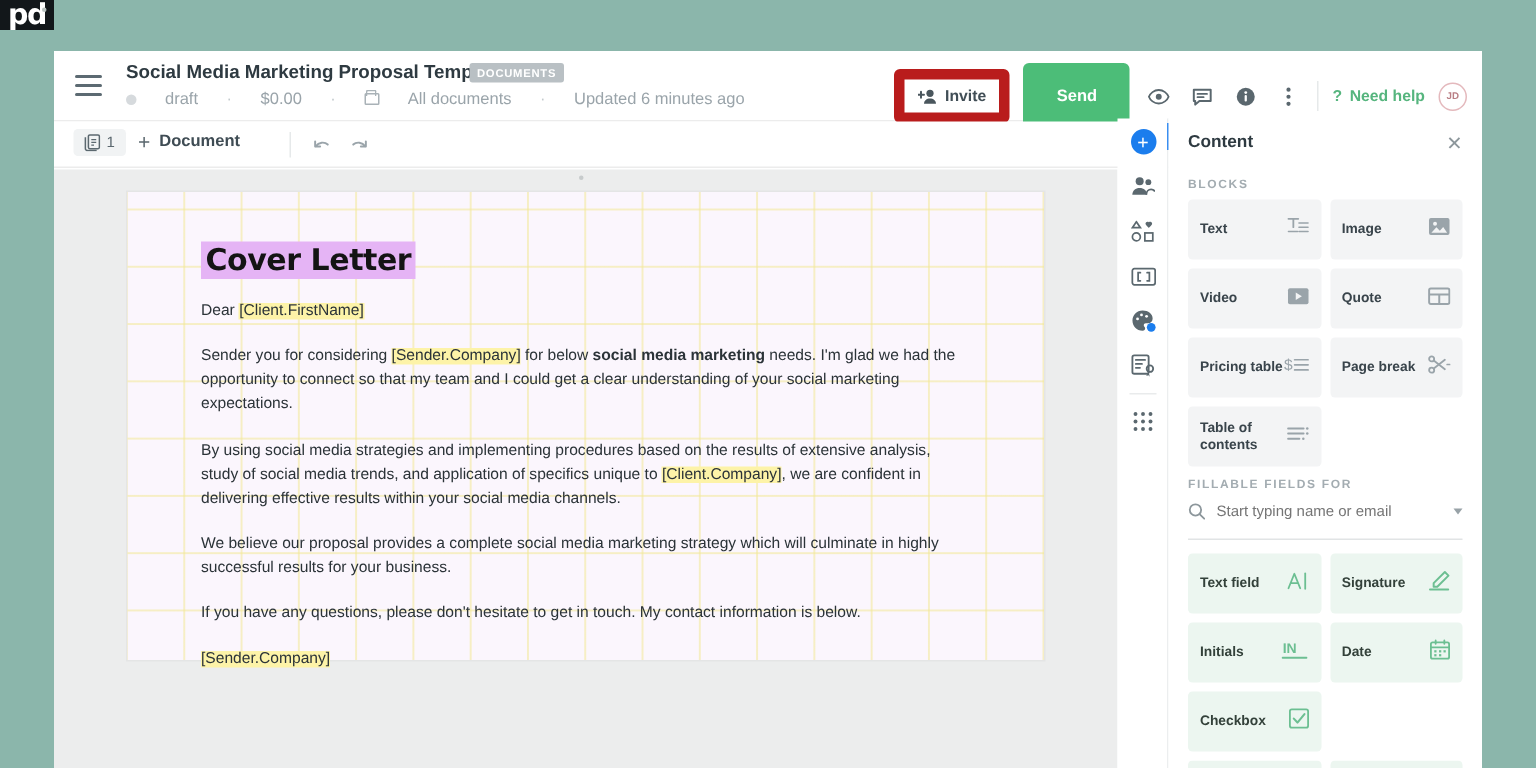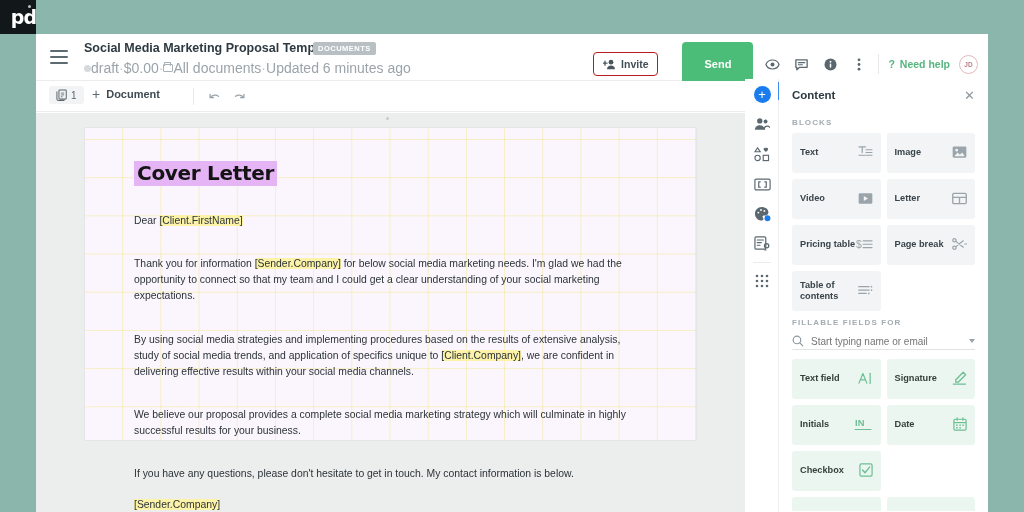--- a/index.html
+++ b/index.html
@@ -6,53 +6,53 @@
   html, body {
     width: 1024px; height: 512px;
     font-family: "Liberation Sans", sans-serif;
     background: #8bb6ab;
     overflow: hidden;
   }
   #app { position: relative; width: 1024px; height: 512px; }
 
   
   .logo-tile {
-    position: absolute; left: 0; top: 0; width: 36px; height: 34px;
-    background: #12171a; display: flex; align-items: center; justify-content: flex-end;
+    position: absolute; left: 0; top: 0; width: 36px; height: 20px;
+    background: #12171a; display: flex; align-items: center; justify-content: center;
   }
   .logo-tile .pd { color: #fff; font-size: 19px; font-weight: 700; letter-spacing: -1px;
      font-family: "DejaVu Sans", sans-serif; line-height: 1; }
   .logo-tile .dot { position: absolute; right: 5px; top: 5px; width: 3px; height: 3px;
      background: #b9c2c0; border-radius: 50%; }
 
   
   .window {
     position: absolute; left: 36px; top: 34px; width: 952px; height: 478px;
     background: #ffffff; overflow: hidden;
   }
 
   
   .topbar { position: relative; height: 47px; background:#fff; border-bottom:1px solid #ececec; }
   .hamburger { position:absolute; left: 14px; top: 16px; width: 18px; height: 14px;
       display:flex; flex-direction:column; justify-content:space-between; cursor:pointer;}
   .hamburger i { display:block; height:2px; background:#5c6a72; border-radius:1px; }
   .doc-title { position:absolute; left:48px; top:7px; font-size:12.5px; font-weight:700; color:#2e3a41; white-space:nowrap;}
   .badge-documents { position:absolute; left:277px; top:8px; background:#b9c0c4; color:#fff;
       font-size:7.5px; font-weight:700; letter-spacing:.5px; padding:2px 5px; border-radius:2px; }
-  .meta { position:absolute; left:48px; top:26px; font-size:14px; color:#9aa4aa; display:flex; align-items:center; gap:0;}
+  .meta { position:absolute; left:48px; top:26px; font-size:11px; color:#9aa4aa; display:flex; align-items:center; gap:19px;}
   .meta .dotmark { width:7px;height:7px;border-radius:50%;background:#d6dadd;display:inline-block;}
   .meta .sep { color:#c3cacd; }
   .folder-ic { width:10px;height:8px;border:1.2px solid #a9b2b7;border-radius:1px;position:relative;display:inline-block;}
   .folder-ic:before{content:"";position:absolute;left:0;top:-3px;width:5px;height:3px;border:1.2px solid #a9b2b7;border-bottom:none;border-radius:1px 1px 0 0;}
 
   .top-actions { position:absolute; right:10px; top:8px; display:flex; align-items:center; gap:9px; }
-  .btn-invite { display:flex;align-items:center;gap:5px; border:1px solid #b91c1c; border-radius:4px;
+  .btn-invite { display:flex;align-items:center;gap:5px; border:7px solid #b91c1c; border-radius:4px;
       padding:5px 9px; font-size:10.5px; font-weight:700; color:#414e56; background:#fff; cursor:pointer;}
   .btn-send { background:#4cbd78; color:#fff; border:none; border-radius:4px; padding:16px 22px;
-      font-size:11px; font-weight:700; cursor:pointer;margin-left:15px; }
+      font-size:11px; font-weight:700; cursor:pointer; }
   .ic-btn { width:20px;height:20px;display:flex;align-items:center;justify-content:center;cursor:pointer;color:#5a676e;}
   .divider-v { width:1px; height:20px; background:#e6e9ea; }
   .need-help { display:flex;align-items:center;gap:5px;color:#56b57e;font-size:10.5px;font-weight:700;cursor:pointer;}
   .avatar { width:19px;height:19px;border-radius:50%;border:1px solid #e4b9bd;color:#b97e84;
       font-size:6.5px;font-weight:700;display:flex;align-items:center;justify-content:center;cursor:pointer;}
 
   
   .doctoolbar { position:relative; height:31px; background:#fff; border-bottom:1px solid #ececec; }
   .pagecount { position:absolute;left:13px;top:5px;display:flex;align-items:center;gap:4px;
       background:#f1f3f4;border-radius:3px;padding:3px 7px;font-size:10px;color:#5b686f;cursor:pointer;}
@@ -75,24 +75,24 @@
       linear-gradient(to right, rgba(242,232,150,.55) 1px, transparent 1px),
       linear-gradient(to bottom, rgba(242,232,150,.55) 1px, transparent 1px);
     background-size: 38.2px 38.2px;
     background-position: -1px 11px;
     box-shadow: 0 0 0 1px rgba(0,0,0,.03);
   }
   .doc-body { position:absolute; left:49px; top:33px; right:20px; }
   .cover-title { display:inline-block; background:#e5b4f5; color:#141414;
      font-family:"DejaVu Sans", sans-serif; font-size:20px; font-weight:700; line-height:1.15;
      padding:1px 3px; letter-spacing:-.3px; }
-  .p { font-size:10.4px; color:#2b3338; line-height:1.55; margin-top:27px; max-width:512px;}
+  .p { font-size:10.4px; color:#2b3338; line-height:1.55; margin-top:14px; max-width:512px;}
   .p.tight { margin-top:15px; }
   .hl { background:#fdf3a8; }
-  .b { font-weight:400; }
+  .b { font-weight:700; }
 
   
   .rail { position:absolute; left:709px; top:45px; width:34px; height:433px; background:#fff;
      border-right:1px solid #eceeef; }
   .rail-item { width:34px; height:30px; display:flex;align-items:center;justify-content:center;
      color:#5b686f; cursor:pointer; }
   .rail .plus-circle { width:17px;height:17px;border-radius:50%;background:#1b7ded;color:#fff;
      display:flex;align-items:center;justify-content:center;font-size:13px;line-height:1;font-weight:400;}
   .rail-sep { width:18px;height:1px;background:#e9ebec;margin:3px auto; }
   .rail-active-bar { position:absolute; left:33px; top:3px; width:2px; height:18px; background:#3a8ef0; }
@@ -107,21 +107,21 @@
   .grid2 { display:grid; grid-template-columns:1fr 1fr; gap:6px; padding:0 13px; }
   .card { background:#f3f4f5; border-radius:3px; height:40px; padding:7px 8px;
      display:flex; align-items:center; justify-content:space-between; cursor:pointer; }
   .card-lab { font-size:9.2px; font-weight:700; color:#39444b; line-height:1.25; }
   .card-ic { color:#9aa4aa; flex:none; margin-top:1px;}
   .card.field { background:#ecf6f0; }
   .card.field .card-lab { color:#33413a; }
   .card.field .card-ic { color:#6cbf92; }
 
   .search-wrap { margin:2px 13px 9px; display:flex; align-items:center; gap:7px;
-     border-bottom:1px solid #e1e4e5; padding-bottom:2px; }
+     border-bottom:1px solid #e1e4e5; padding-bottom:12px; }
   .search-input { border:none; outline:none; font-size:10px; color:#8d979c; flex:1;
      font-family:"Liberation Sans", sans-serif; background:transparent; }
   .caret { width:0;height:0;border-left:3.5px solid transparent;border-right:3.5px solid transparent;
      border-top:4px solid #98a2a7; cursor:pointer;}
   .clip-row { overflow:hidden; height:14px; margin-top:6px; }
 </style>
 </head>
 <body>
 
 <div id="app">
@@ -249,21 +249,21 @@
 
       <div class="page">
         <div class="doc-body">
 
           <div>
             <span class="cover-title">Cover Letter</span>
           </div>
 
           <p class="p"><span>Dear </span><span class="hl">[Client.FirstName]</span></p>
 
-          <p class="p"><span>Thank you for information </span><span class="hl">[Sender.Company]</span><span> for below </span><span class="b">social media marketing</span><span> needs. I'm glad we had the opportunity to connect so that my team and I could get a clear understanding of your social marketing expectations.</span></p>
+          <p class="p"><span>Sender you for considering </span><span class="hl">[Sender.Company]</span><span> for below </span><span class="b">social media marketing</span><span> needs. I'm glad we had the opportunity to connect so that my team and I could get a clear understanding of your social marketing expectations.</span></p>
 
           <p class="p"><span>By using social media strategies and implementing procedures based on the results of extensive analysis, study of social media trends, and application of specifics unique to </span><span class="hl">[Client.Company]</span><span>, we are confident in delivering effective results within your social media channels.</span></p>
 
           <p class="p">We believe our proposal provides a complete social media marketing strategy which will culminate in highly successful results for your business.</p>
           <p class="p">If you have any questions, please don't hesitate to get in touch. My contact information is below.</p>
 
           <p class="p tight"><span class="hl">[Sender.Company]</span></p>
         </div>
       </div>
     </div>
@@ -371,21 +371,21 @@
         <div class="card">
           <span class="card-lab">Video</span>
           <span class="card-ic">
             <svg width="15" height="13" viewBox="0 0 16 13">
                 <rect x=".7" y=".8" width="14.6" height="11.4" rx="1.4" fill="currentColor"></rect>
                 <path d="M6.2 3.8l4.4 2.7-4.4 2.7z" fill="#f3f4f5"></path>
               </svg>
           </span>
         </div>
         <div class="card">
-          <span class="card-lab">Letter</span>
+          <span class="card-lab">Quote</span>
           <span class="card-ic">
             <svg width="15" height="13" viewBox="0 0 16 13">
                 <rect x=".8" y="1" width="14.4" height="11" rx="1.2" fill="none" stroke="currentColor" stroke-width="1.4"></rect>
                 <path d="M.8 5.2h14.4M8 5.2v6.8" stroke="currentColor" stroke-width="1.4"></path>
               </svg>
           </span>
         </div>
 
         <div class="card">
           <span class="card-lab">Pricing table</span>

